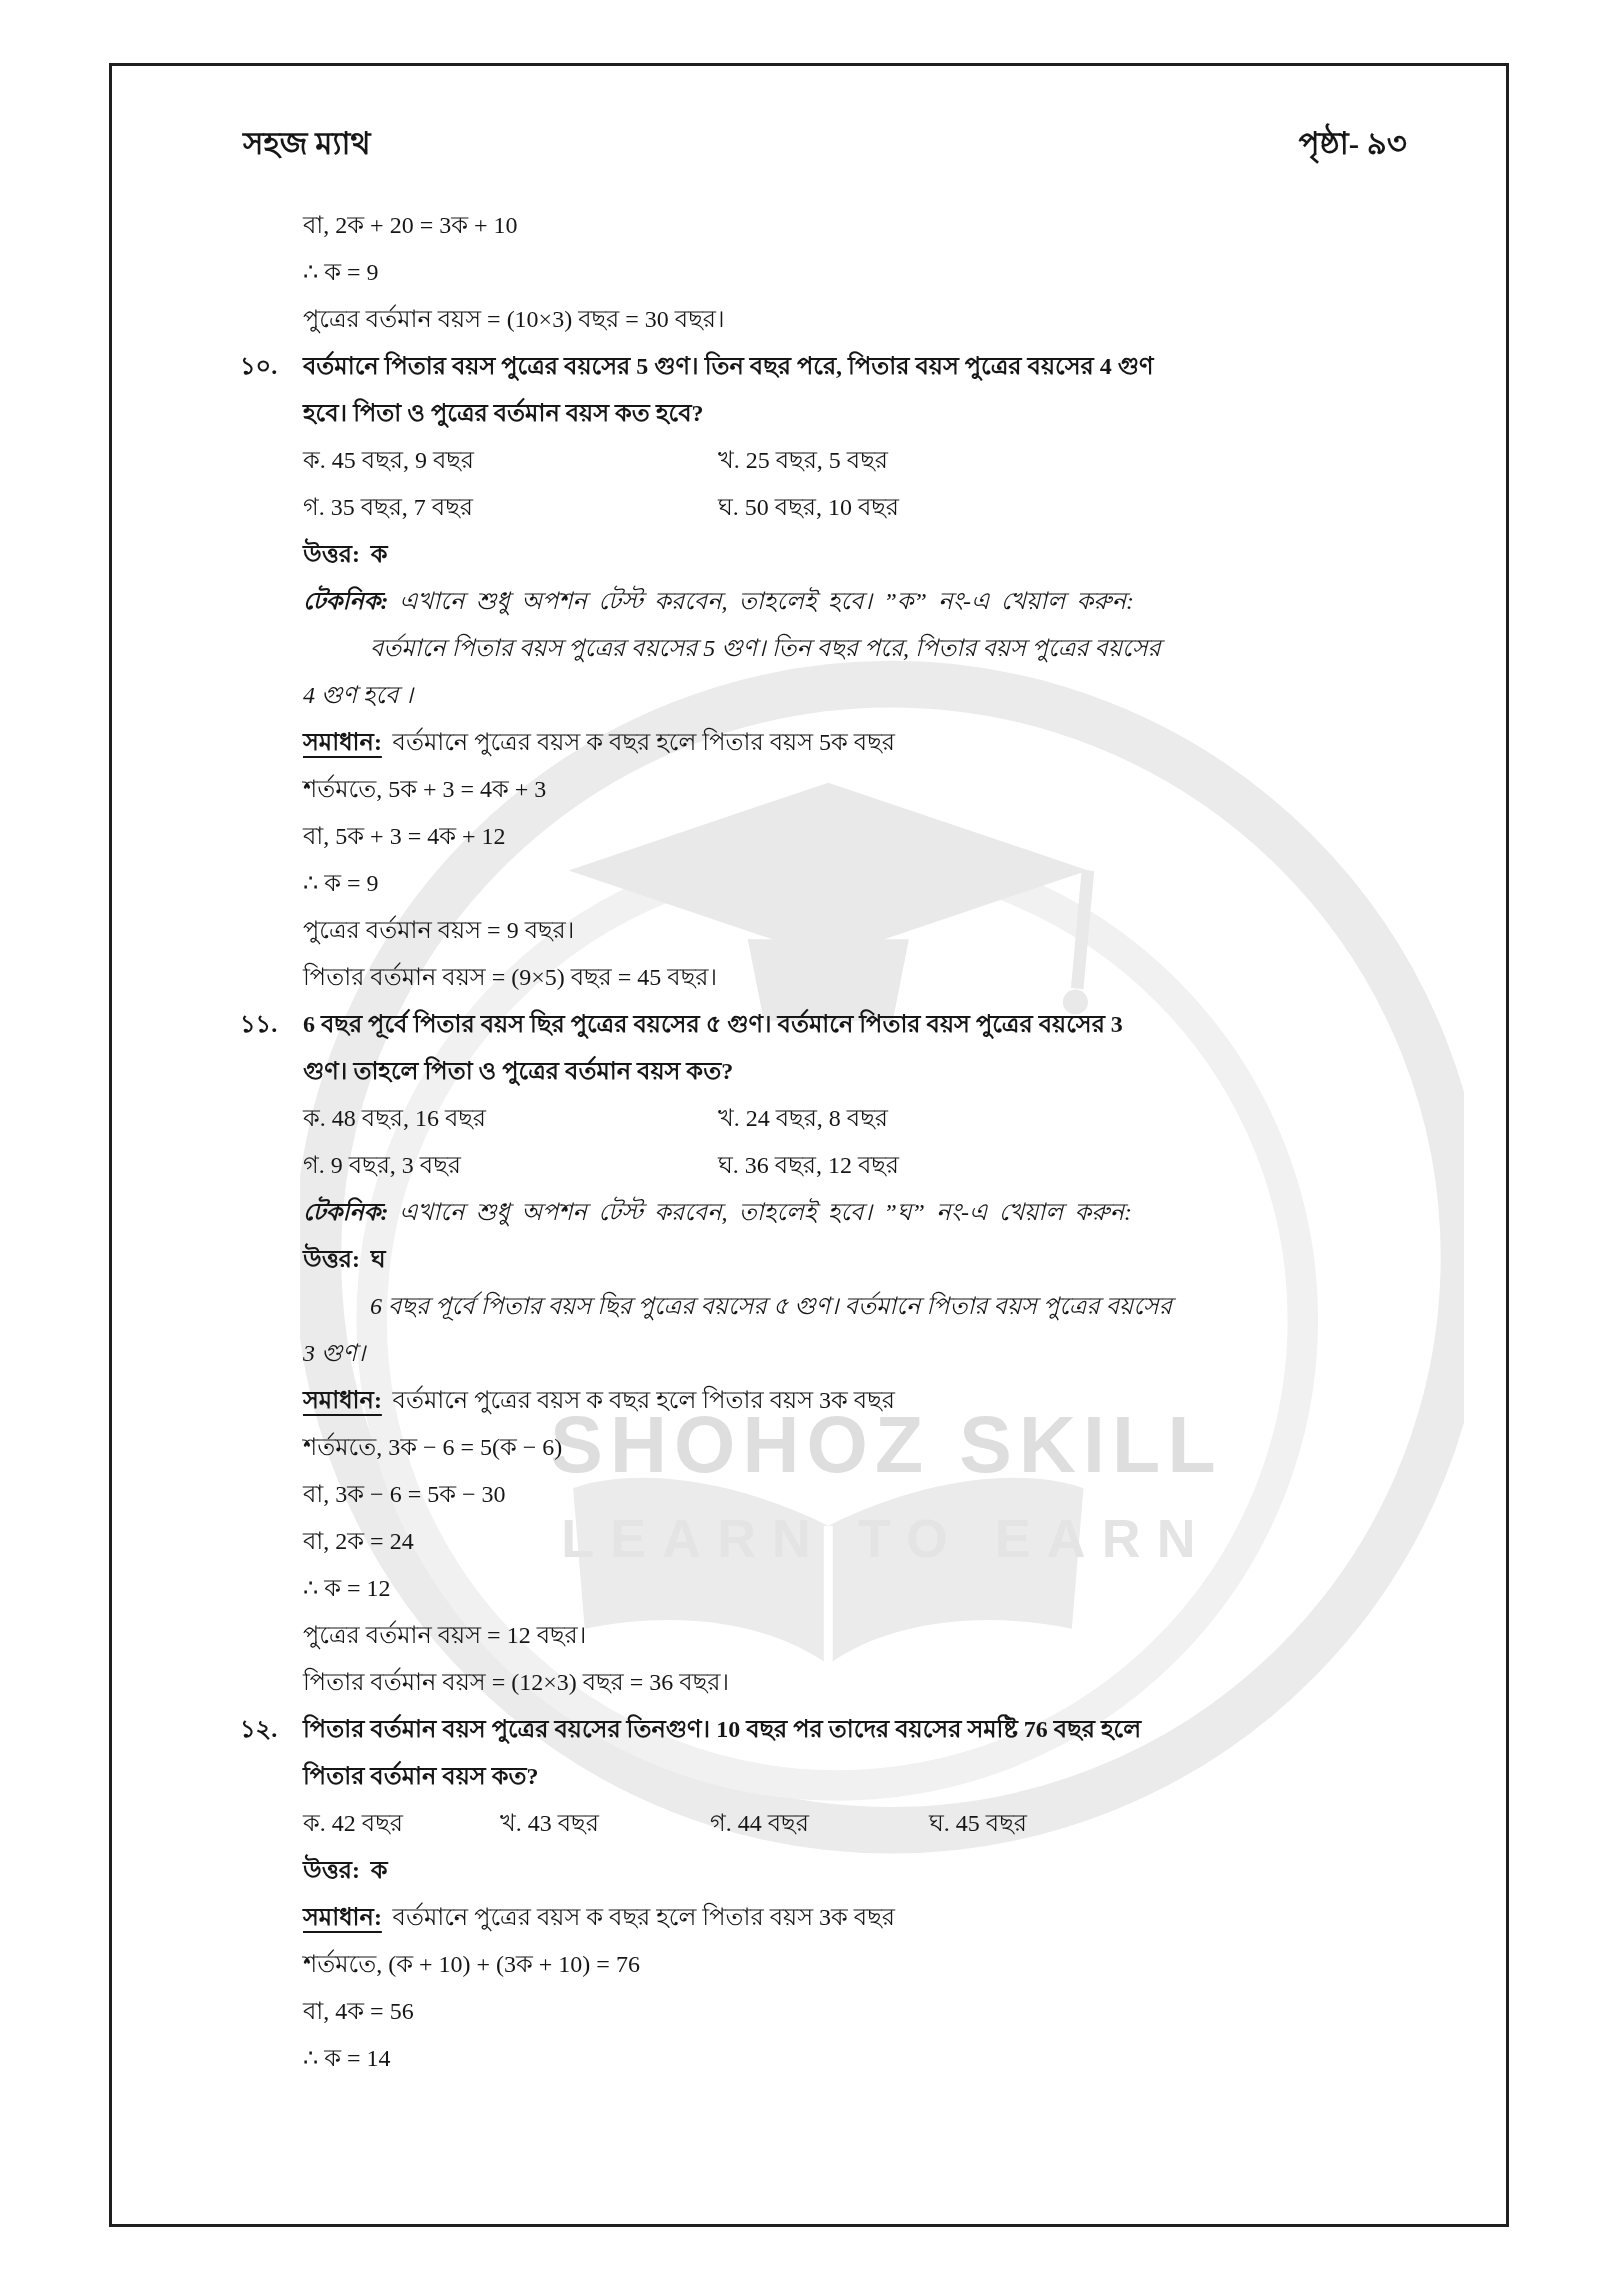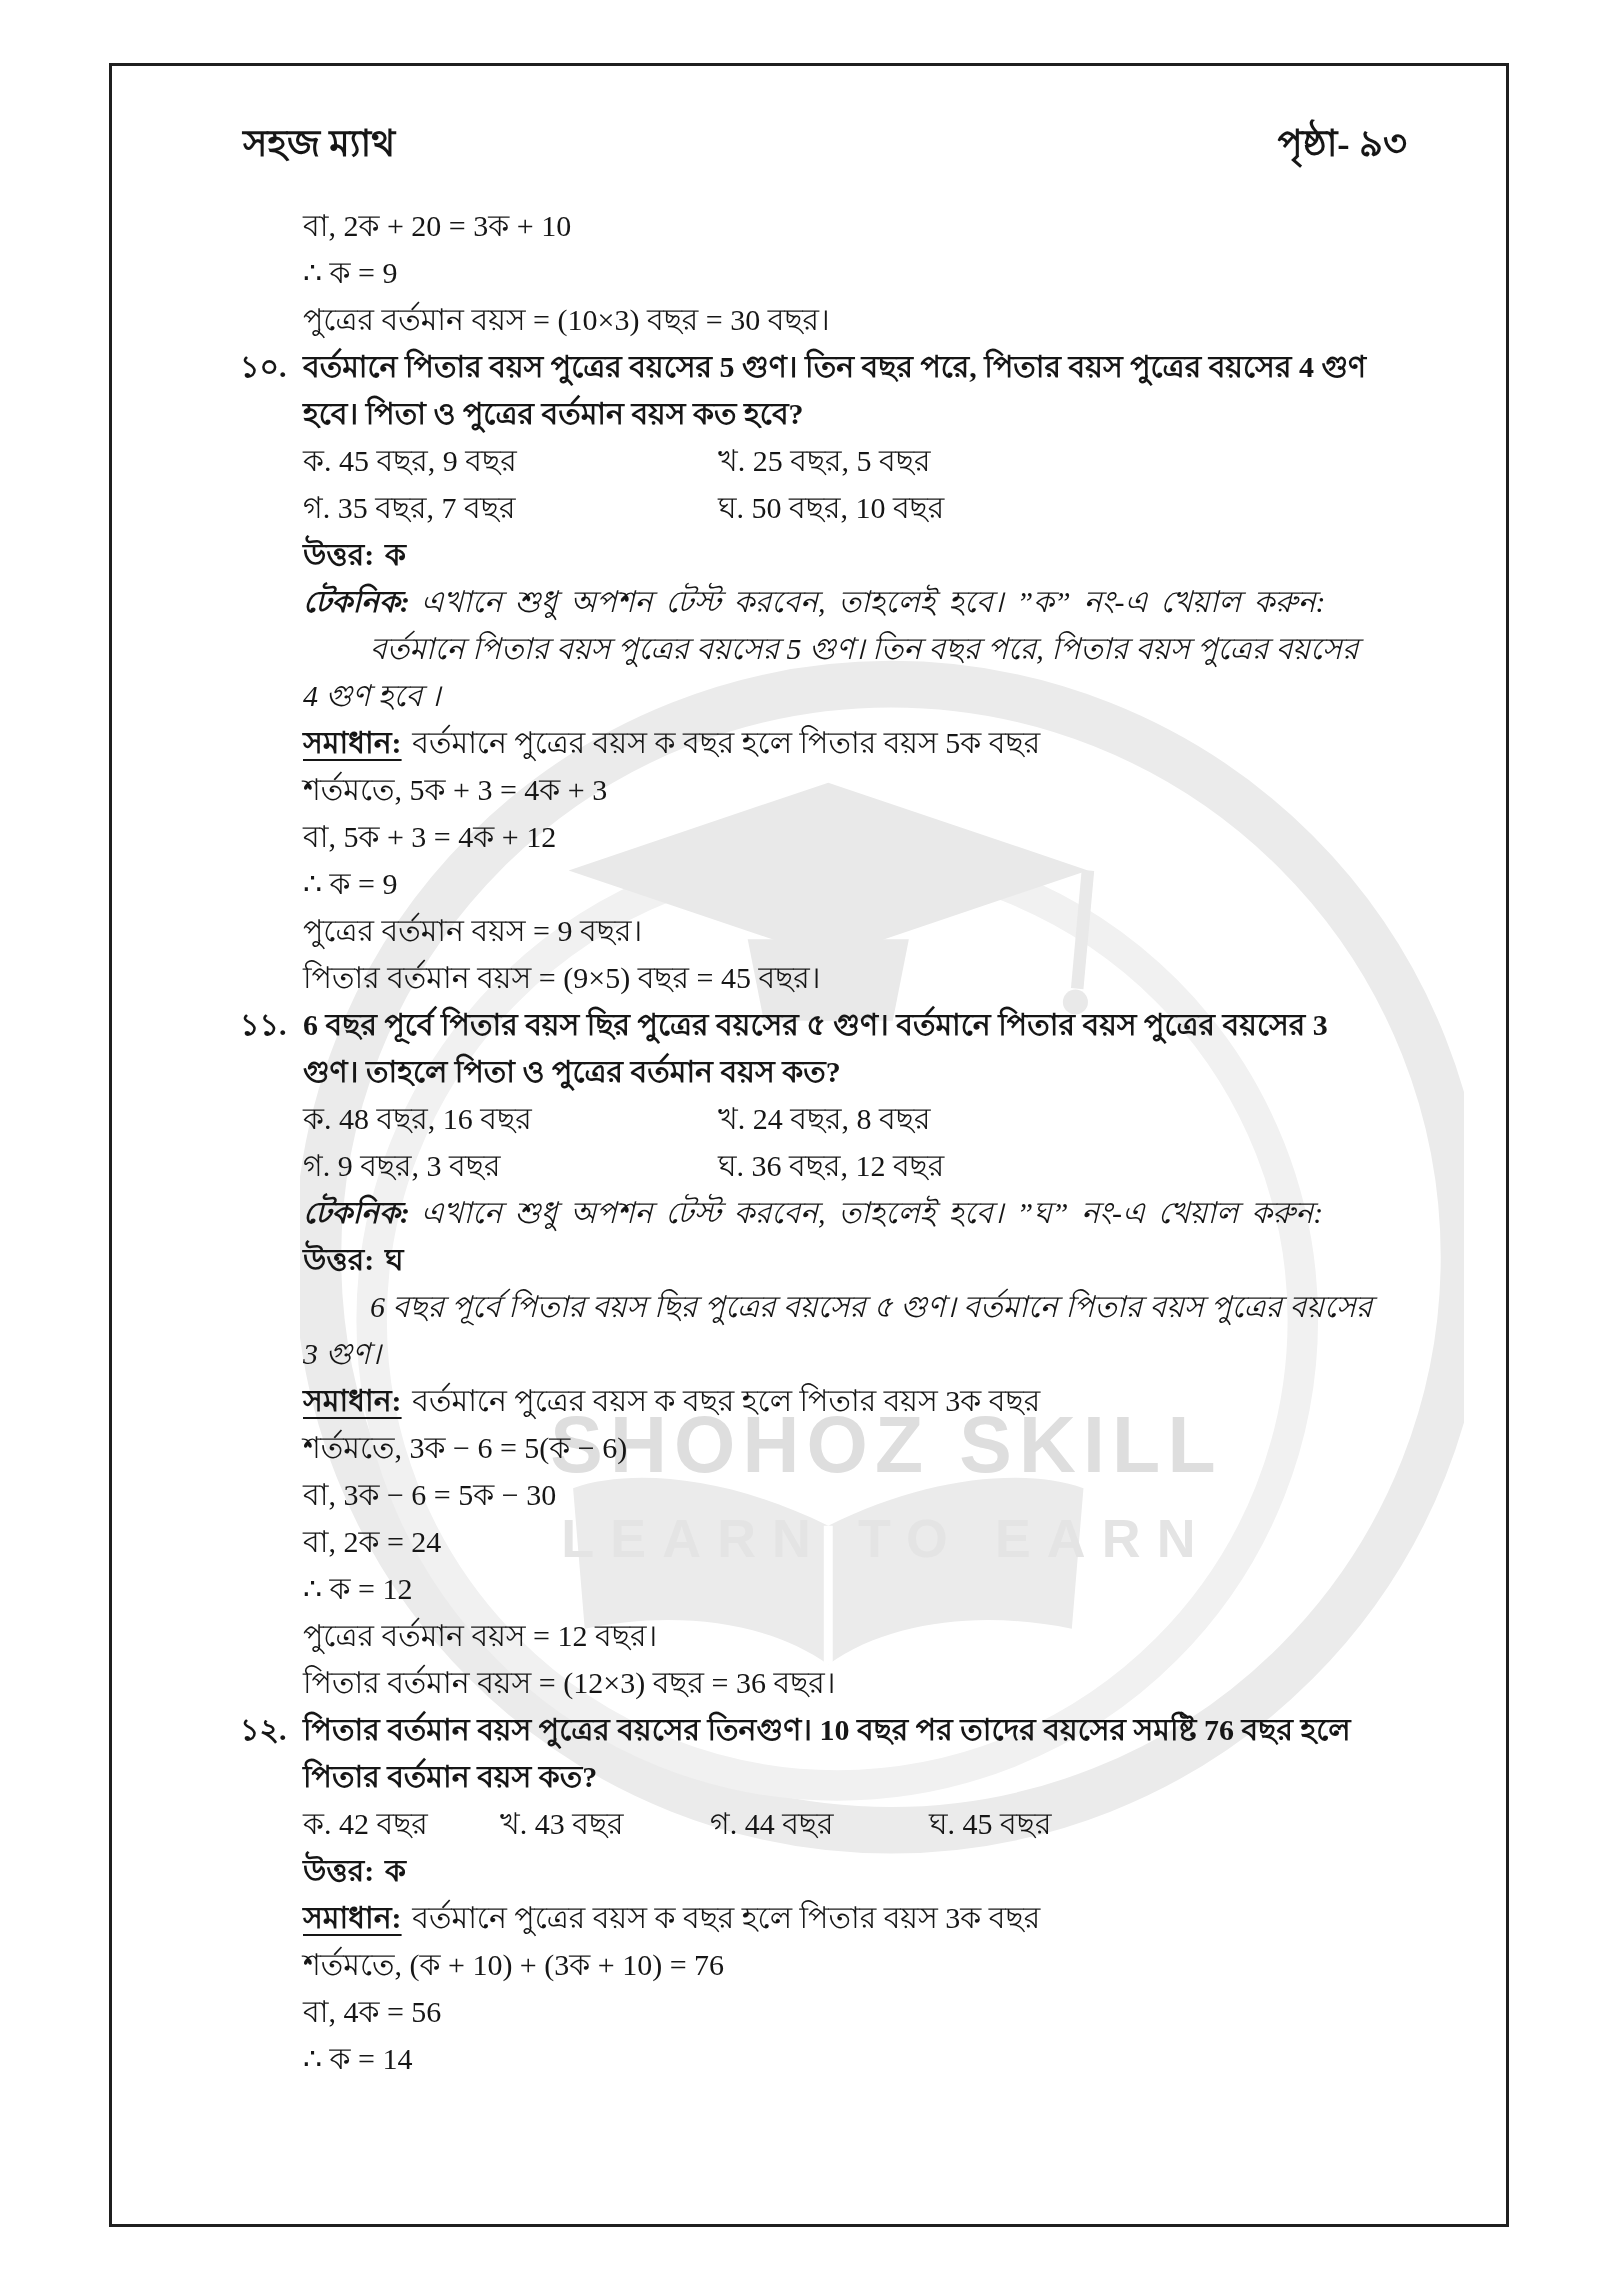--- a/index.html
+++ b/index.html
@@ -11,26 +11,26 @@
     position:absolute;left:109px;top:63px;width:1394px;height:2158px;
     border:3.6px solid #1f1f1f;background:#ffffff;overflow:hidden;
   }
   .wm{
     position:absolute;left:188px;top:421px;width:1164px;height:1612px;
     z-index:0;pointer-events:none;
   }
   .hdr{
     position:absolute;left:131px;right:99px;top:56px;z-index:2;
     display:flex;justify-content:space-between;
-    font-weight:bold;font-size:37px;line-height:43px;
+    font-weight:bold;font-size:31px;line-height:43px;
   }
   .content{
     position:absolute;left:128px;top:136px;right:18px;z-index:2;
   }
-  .ln{font-size:30px;line-height:47px;white-space:nowrap;}
+  .ln{font-size:24px;line-height:47px;white-space:nowrap;}
   .ind1{padding-left:63px;}
   .ind2{padding-left:130px;}
   .b{font-weight:bold;}
   .i{font-style:italic;}
   .bi{font-weight:bold;font-style:italic;}
   .u{text-decoration:underline;text-decoration-thickness:2.2px;text-underline-offset:6.3px;}
   .lab{margin-right:10.7px;}
   .q{display:flex;}
   .qnum{width:63px;font-weight:bold;flex:0 0 63px;}
   .qtxt{font-weight:bold;}

